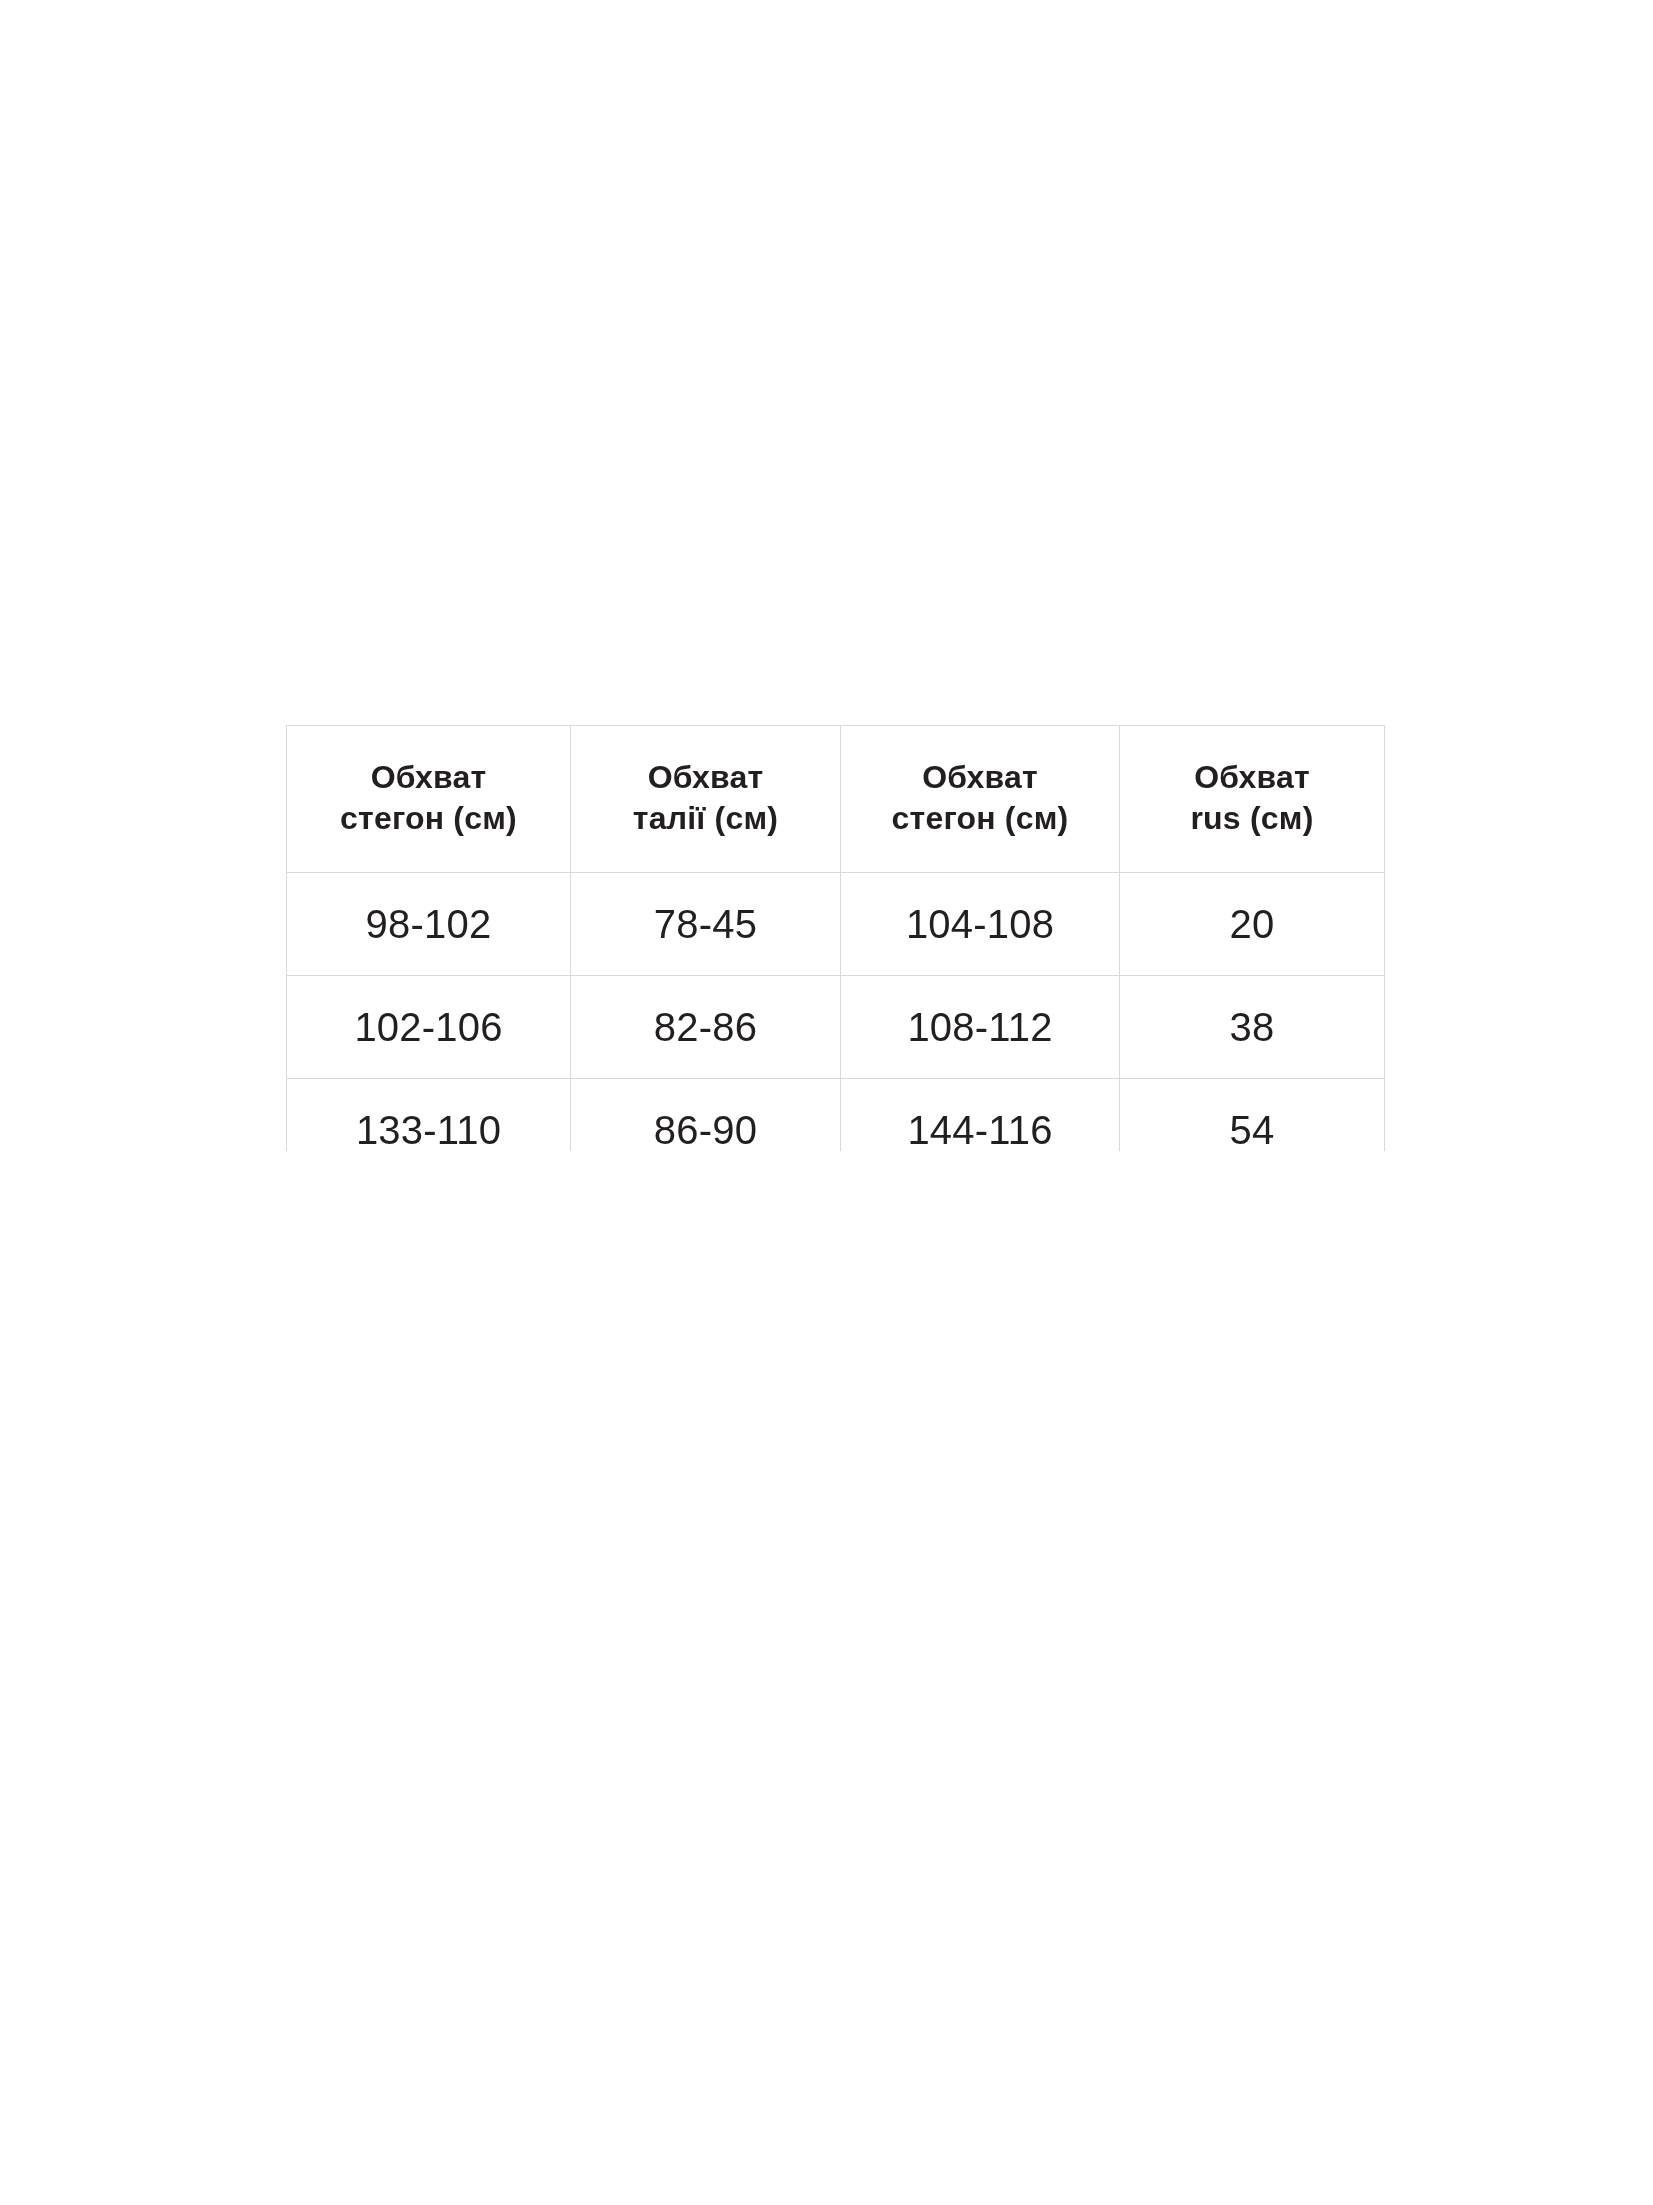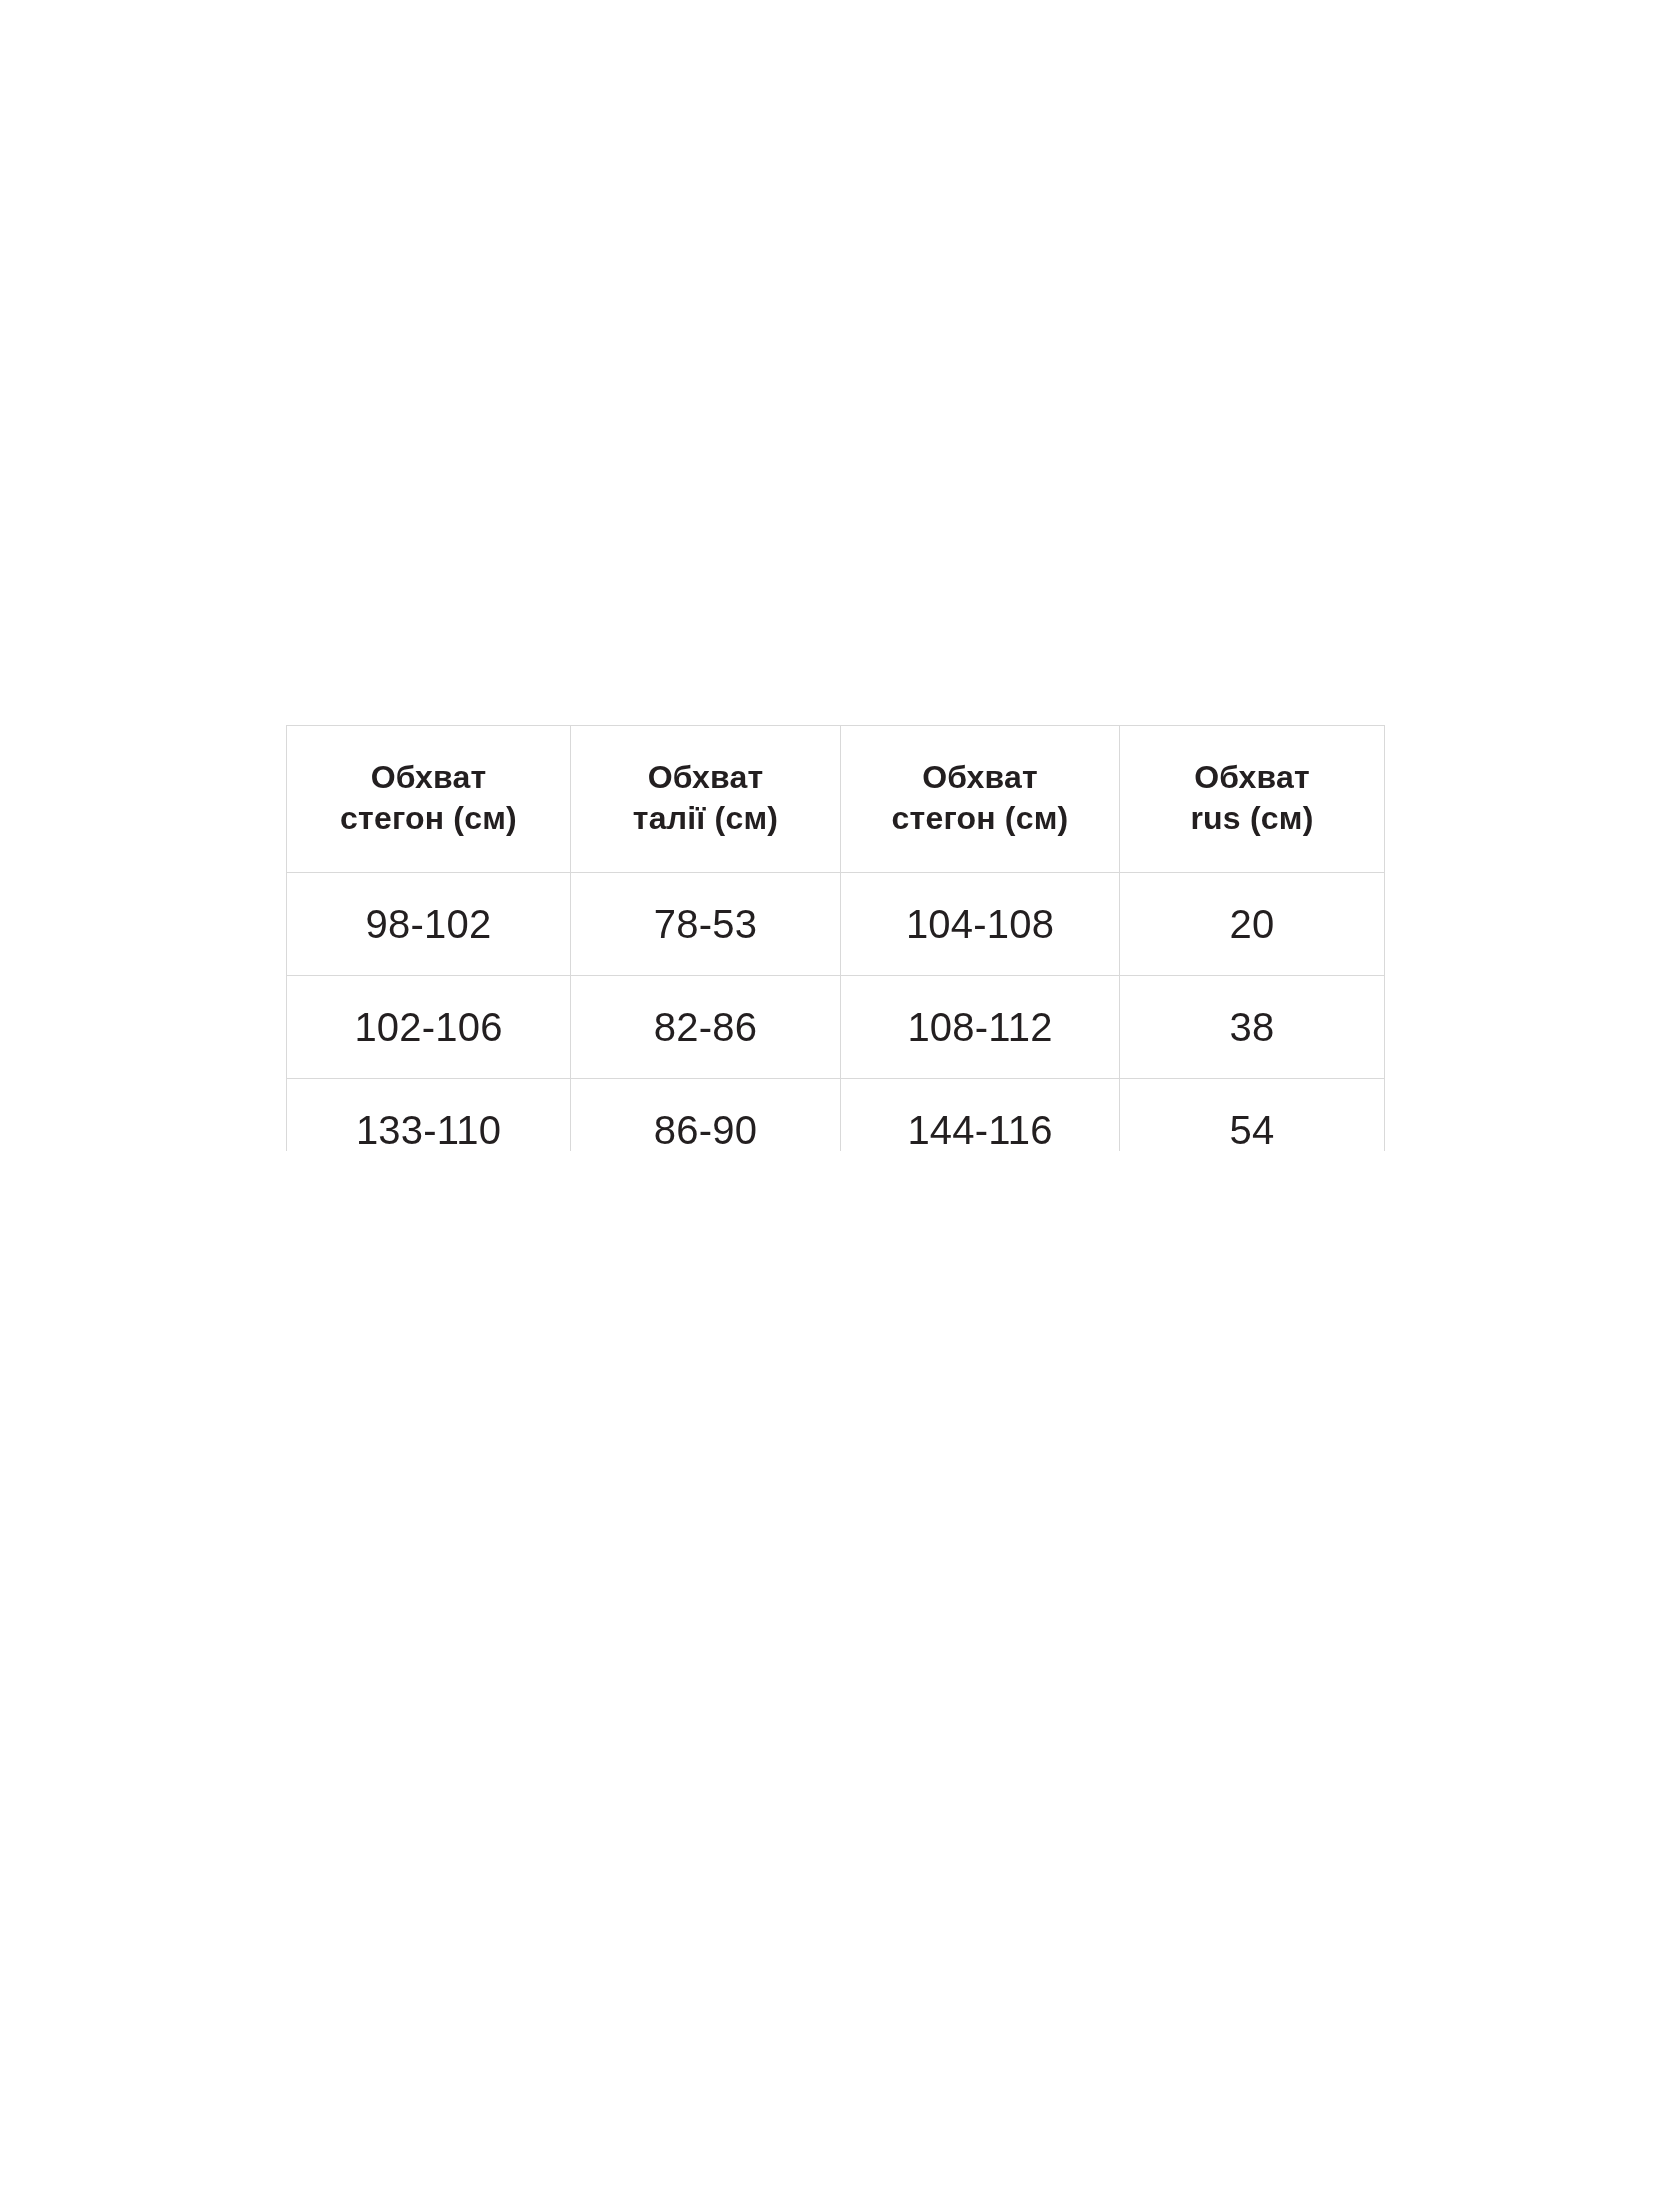--- a/index.html
+++ b/index.html
@@ -107,21 +107,21 @@
           </th>
           <th>
             <span class="line">Обхват</span>
             <span class="line">rus (см)</span>
           </th>
         </tr>
       </thead>
       <tbody>
         <tr>
           <td>98-102</td>
-          <td>78-53</td>
+          <td>78-45</td>
           <td>104-108</td>
           <td>20</td>
         </tr>
         <tr>
           <td>102-106</td>
           <td>82-86</td>
           <td>108-112</td>
           <td>38</td>
         </tr>
         <tr>

